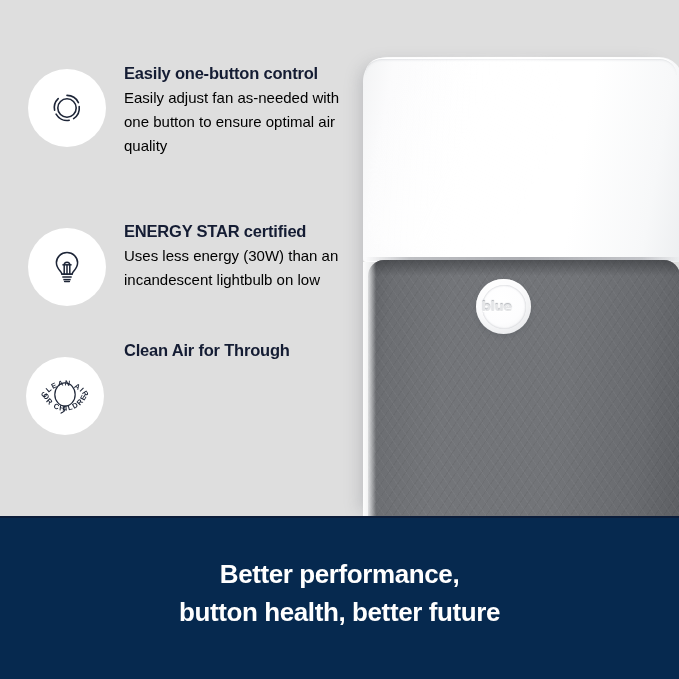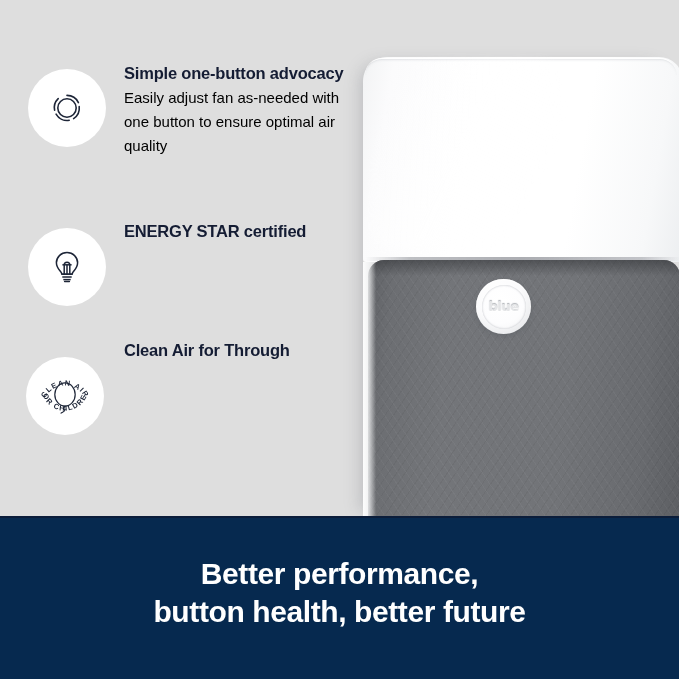--- a/index.html
+++ b/index.html
@@ -144,21 +144,21 @@
     justify-content: center;
   }
   .logo-btn-inner {
     width: 44px;
     height: 44px;
     border-radius: 50%;
     background: radial-gradient(circle at 42% 34%, #ffffff 0%, #fdfdfe 60%, #f2f3f4 100%);
     box-shadow: inset 0 0 2px rgba(175,178,184,0.85);
     display: flex;
     align-items: center;
-    justify-content: center;
+    justify-content: flex-start;
   }
   .logo-word {
     font-family: "DejaVu Sans", sans-serif;
     font-size: 13px;
     font-weight: 700;
     letter-spacing: -0.4px;
     color: #e4e5e7;
     text-shadow: 0 1px 0 #ffffff, 0 -1px 1px rgba(160,163,169,0.85);
     user-select: none;
   }
@@ -230,21 +230,21 @@
     width: 679px;
     height: 163px;
     background: #06294f;
     border-top: 2px solid #0b1d3a;
   }
   .banner-text {
     margin: 0;
     padding-top: 37px;
     text-align: center;
     color: #ffffff;
-    font-size: 30px;
+    font-size: 26px;
     font-weight: 700;
     line-height: 38px;
     letter-spacing: -0.4px;
   }
   .banner-line { display: block; }
 </style>
 </head>
 <body>
 
 <div id="scene">
@@ -275,40 +275,41 @@
       <div class="icon-circle">
         <svg width="40" height="40" viewBox="0 0 40 40" aria-hidden="true">
           <circle cx="20" cy="20" r="9.2" fill="none" stroke="#1d2537" stroke-width="1.6"></circle>
           <path d="M20 7.4 A12.6 12.6 0 0 1 31.4 14.6" fill="none" stroke="#1d2537" stroke-width="1.6" stroke-linecap="round"></path>
           <path d="M32.2 18.6 A12.6 12.6 0 0 1 26.6 30.6" fill="none" stroke="#1d2537" stroke-width="1.6" stroke-linecap="round"></path>
           <path d="M22.2 32.3 A12.6 12.6 0 0 1 9.1 26.1" fill="none" stroke="#1d2537" stroke-width="1.6" stroke-linecap="round"></path>
           <path d="M7.6 22.2 A12.6 12.6 0 0 1 11.2 10.6" fill="none" stroke="#1d2537" stroke-width="1.6" stroke-linecap="round"></path>
         </svg>
       </div>
       <div class="feature-text">
-        <p class="feature-title">Simple one-button advocacy</p>
+        <p class="feature-title">Easily one-button control</p>
         <p class="feature-body">Easily adjust fan as-needed with one button to ensure optimal air quality</p>
       </div>
     </div>
 
     <div class="feature feature-2">
       <div class="icon-circle">
         <svg width="40" height="40" viewBox="0 0 40 40" aria-hidden="true">
           <path d="M20 5.6 c-6.1 0-10.6 4.6-10.6 10.2 0 3.9 2.2 6.4 3.8 8.3 1 1.2 1.6 2 1.6 3.1 h10.4 c0-1.1 .6-1.9 1.6-3.1 1.6-1.9 3.8-4.4 3.8-8.3 0-5.6-4.5-10.2-10.6-10.2 z" fill="none" stroke="#1d2537" stroke-width="1.5" stroke-linejoin="round"></path>
           <path d="M14.8 27.2 h10.4" fill="none" stroke="#1d2537" stroke-width="1.5"></path>
           <path d="M15.3 30 h9.4" fill="none" stroke="#1d2537" stroke-width="1.5"></path>
           <path d="M16.3 32.6 h7.4" fill="none" stroke="#1d2537" stroke-width="1.5"></path>
           <path d="M17.6 34.6 h4.8" fill="none" stroke="#1d2537" stroke-width="1.5" stroke-linecap="round"></path>
           <path d="M17.2 27.2 v-9.2 a2.8 2.8 0 0 1 5.6 0 v9.2" fill="none" stroke="#1d2537" stroke-width="1.5"></path>
           <path d="M20 27.2 v-9.4" fill="none" stroke="#1d2537" stroke-width="1.5"></path>
           <path d="M15.4 17.8 h9.2" fill="none" stroke="#1d2537" stroke-width="1.5"></path>
         </svg>
       </div>
       <div class="feature-text">
         <p class="feature-title">ENERGY STAR certified</p>
+        <p class="feature-body">Uses less energy (30W) than an incandescent lightbulb on low</p>
       </div>
     </div>
 
     <div class="feature feature-3">
       <div class="icon-circle">
         <svg class="badge-svg" width="70" height="70" viewBox="0 0 70 70" aria-hidden="true">
           <defs>
             <path id="arcTop" d="M14 40 A22 22 0 0 1 56 40" fill="none"></path>
             <path id="arcBottom" d="M12.5 33 A23.5 23.5 0 0 0 57.5 33" fill="none"></path>
           </defs>

